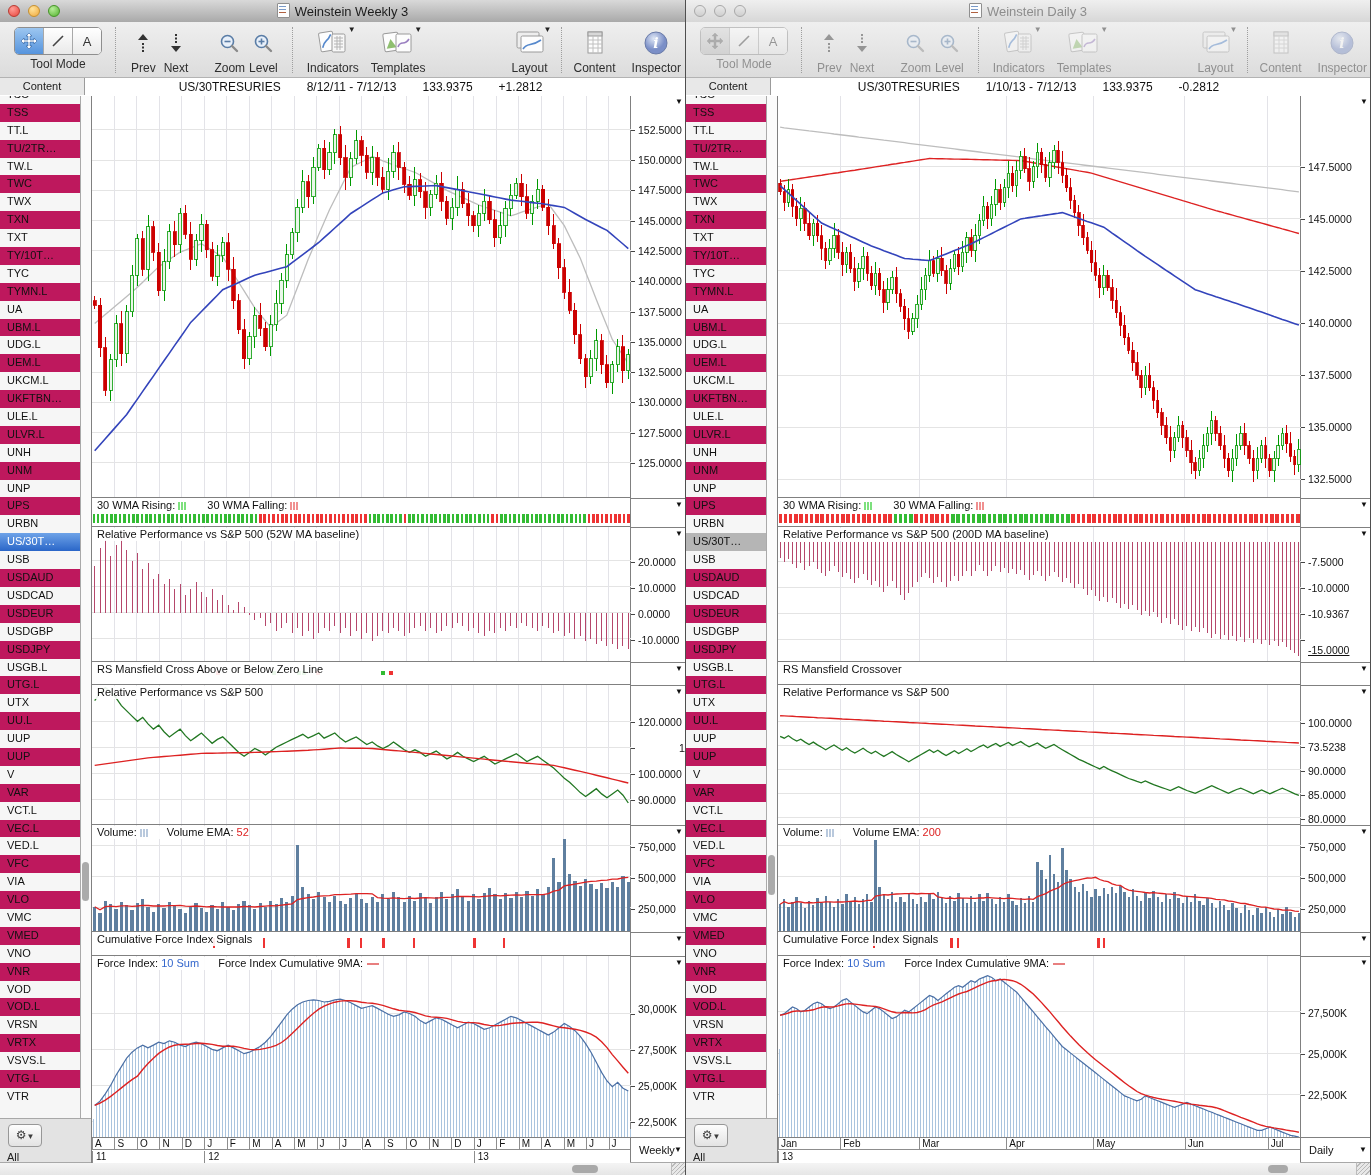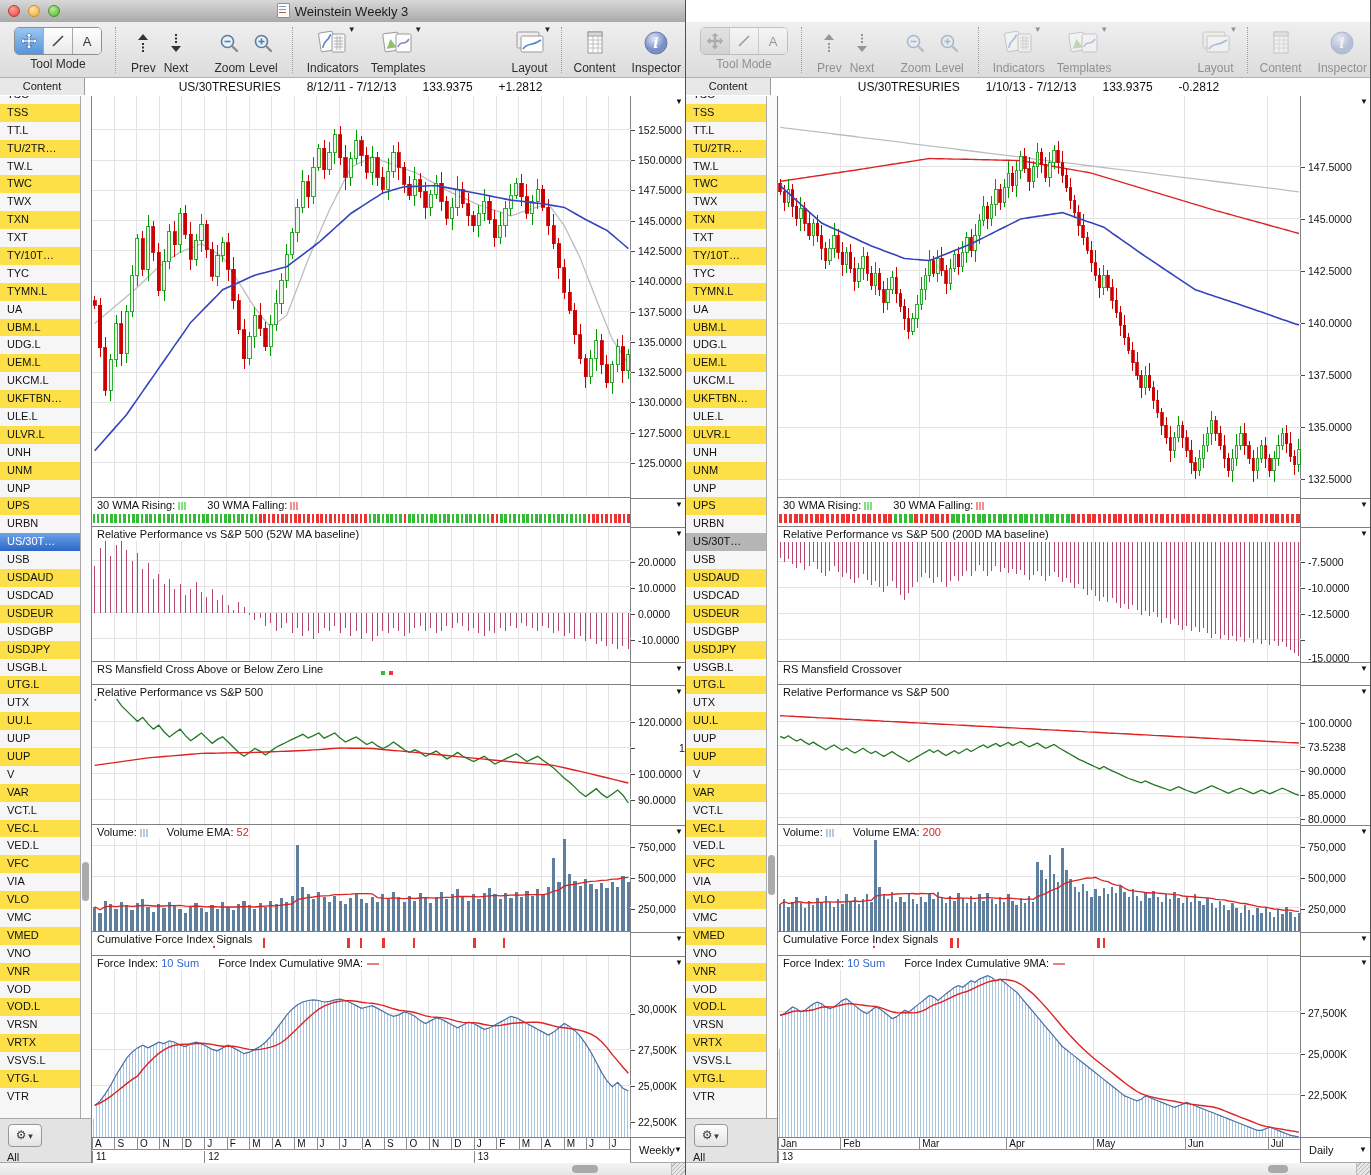--- a/index.html
+++ b/index.html
@@ -36,21 +36,21 @@
   
   .subheader{position:absolute;top:78px;left:0;right:0;height:18px;background:#fff;border-bottom:1px solid #808080;}
   .content-tab{position:absolute;left:0;top:0;width:84px;height:17px;background:#e8e8e8;border-right:1px solid #9b9b9b;font-size:11px;color:#1a1a1a;text-align:center;line-height:17px;}
   .chart-title{position:absolute;top:2px;font-size:12px;color:#111;display:flex;gap:26px;justify-content:center;}
   .w0 .chart-title{left:91px;width:539px;}
   .w1 .chart-title{left:91px;width:523px;}
   
   .main{position:absolute;top:96px;left:0;right:0;height:1067px;}
   .sidebar{position:absolute;left:0;top:0;width:80px;height:1022px;background:#f6f6f6;border-right:1px solid #aaa;overflow:hidden;}
   .srow{height:17.9px;line-height:17.9px;font-size:11px;color:#111;padding-left:7px;white-space:nowrap;overflow:hidden;}
-  .srow.alt{background:#fde047;}
+  .srow.alt{background:#be185d;}
   .srow.sel{background:linear-gradient(#6ea3e8,#2a66c8);color:#fff;}
   .win-inactive .srow.sel{background:#b5b5b5;color:#111;}
   .vscroll{position:absolute;left:81px;top:0;width:10px;height:1022px;background:#fbfbfb;border-right:1px solid #bfbfbf;}
   .vthumb{position:absolute;left:1px;width:7px;border-radius:4px;background:#ababab;}
   .sfooter{position:absolute;left:0;top:1022px;width:91px;height:45px;background:#e3e3e3;border-top:1px solid #a8a8a8;}
   .gear-btn{position:absolute;left:8px;top:5px;width:32px;height:21px;background:linear-gradient(#fdfdfd,#e3e3e3);border:1px solid #979797;border-radius:4px;font-size:12px;color:#3c3c3c;text-align:center;line-height:20px;}
   .gear-btn .dd{font-size:8px;}
   .all-label{position:absolute;left:7px;top:32px;font-size:11px;color:#222;}
   .plot{position:absolute;top:0;height:1041px;background:#fff;border-left:1px solid #808080;overflow:hidden;}
   .w0 .plot{left:91px;width:539px;}
@@ -1174,20 +1174,28 @@
           <span class="dd">▼</span>
         </div>
     </div>
     <div class="hscroll">
         <div class="hthumb" style="left:572px;width:26px"></div>
       </div>
     <div class="grip"></div>
   </div>
 
   <div class="window w1 win-inactive" id="win1">
+    <div class="titlebar">
+      <div class="lights">
+        <span class="light red"></span>
+        <span class="light yellow"></span>
+        <span class="light green"></span>
+      </div>
+      <div class="titletext"><span class="doc-ic"></span><span>Weinstein Daily 3</span></div>
+    </div>
     <div class="toolbar">
       <div class="tb-item" style="margin-left:14px">
         <div class="segctl">
           <div class="seg on">
             <svg width="18" height="17" viewBox="0 0 18 17">
                 <path d="M9 0 L12 3 L10 3 L10 7 L14 7 L14 5 L17 8 L14 11 L14 9 L10 9 L10 13 L12 13 L9 16 L6 13 L8 13 L8 9 L4 9 L4 11 L1 8 L4 5 L4 7 L8 7 L8 3 L6 3 Z" fill="#666" stroke="#555" stroke-width="0.4"></path>
               </svg>
           </div>
           <div class="seg">
               <svg width="14" height="14">
@@ -2135,23 +2143,23 @@
           <div class="axcell" style="height: 29px;">
             <span class="axcaret">▼</span>
           </div>
           <div class="axcell" style="height: 135px;">
             <span class="axcaret">▼</span>
             <div class="tickdash" style="top: 34.2692px;"></div>
             <div class="ticklab" style="top: 28.2692px;">-7.5000</div>
             <div class="tickdash" style="top: 60.2308px;"></div>
             <div class="ticklab" style="top: 54.2308px;">-10.0000</div>
             <div class="tickdash" style="top: 86.1923px;"></div>
-            <div class="ticklab" style="top: 80.1923px;">-12.5000</div>
+            <div class="ticklab" style="top: 80.1923px;">-10.9367</div>
             <div class="tickdash" style="top: 112.154px;"></div>
-            <div class="ticklab" style="top: 124px;">-15.0000</div>
+            <div class="ticklab" style="top: 116px; text-decoration: underline;">-15.0000</div>
           </div>
           <div class="axcell" style="height: 23px;">
             <span class="axcaret">▼</span>
           </div>
           <div class="axcell" style="height: 140px;">
             <span class="axcaret">▼</span>
             <div class="tickdash" style="top: 36.9178px;"></div>
             <div class="ticklab" style="top: 30.9178px;">100.0000</div>
             <div class="tickdash" style="top: 60.8904px;"></div>
             <div class="ticklab" style="top: 54.8904px;">73.5238</div>

